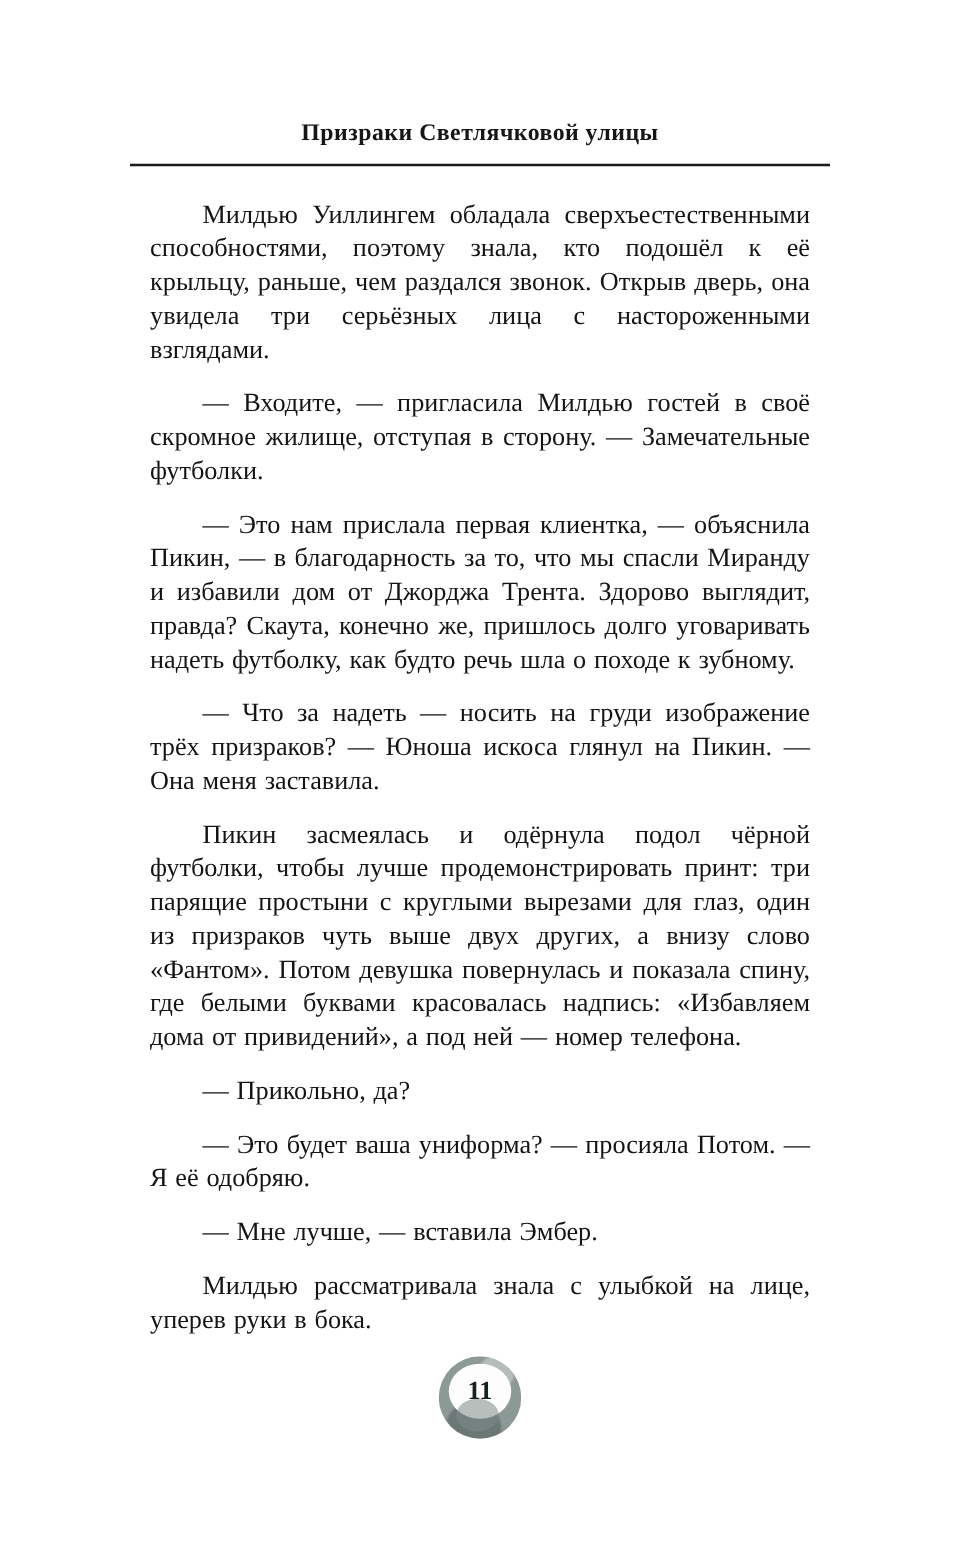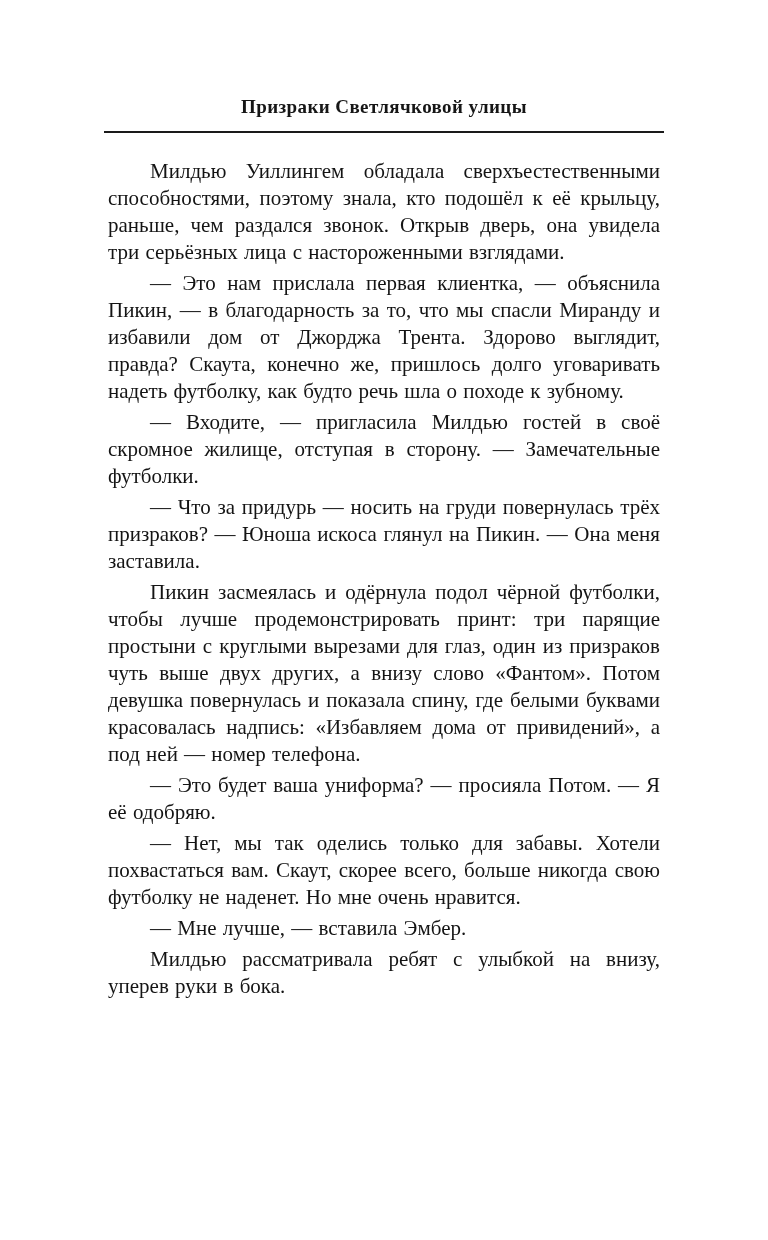--- a/index.html
+++ b/index.html
@@ -33,21 +33,21 @@
   }
   .text-block {
     font-size: 21px;
     line-height: 27px;
     text-align: justify;
     hyphens: auto;
     -webkit-hyphens: auto;
     word-spacing: 1px;
   }
   .text-block p {
-    margin: 4px;
+    margin: 16px;
     text-indent: 42px;
   }
   .page-number-badge {
     position: relative;
     width: 66px;
     height: 66px;
     margin: 16px auto 0 auto;
     border-radius: 50%;
     background:
       radial-gradient(circle at 42% 88%, rgba(104,116,113,0.9) 0 30%, rgba(104,116,113,0) 34%),
@@ -90,24 +90,27 @@
 <body>
 
 <div class="page">
 
   <div class="running-head">Призраки Светлячковой улицы</div>
 
   <div class="header-rule"></div>
 
   <div class="text-block">
     <p>Милдью Уиллингем обладала сверхъестественными способностями, поэтому знала, кто подошёл к её крыльцу, раньше, чем раздался звонок. Открыв дверь, она увидела три серьёзных лица с настороженными взглядами.</p>
+    <p>— Входите, — пригласила Милдью гостей в своё скромное жилище, отступая в сторону. — Замечательные футболки.</p>
     <p>— Это нам прислала первая клиентка, — объяснила Пикин, — в благодарность за то, что мы спасли Миранду и избавили дом от Джорджа Трента. Здорово выглядит, правда? Скаута, конечно же, пришлось долго уговаривать надеть футболку, как будто речь шла о походе к зубному.</p>
-    <p>— Входите, — пригласила Милдью гостей в своё скромное жилище, отступая в сторону. — Замечательные футболки.</p>
-    <p>— Что за придурь — носить на груди повернулась трёх призраков? — Юноша искоса глянул на Пикин. — Она меня заставила.</p>
+    <p>— Что за надеть — носить на груди изображение трёх призраков? — Юноша искоса глянул на Пикин. — Она меня заставила.</p>
     <p>Пикин засмеялась и одёрнула подол чёрной футболки, чтобы лучше продемонстрировать принт: три парящие простыни с круглыми вырезами для глаз, один из призраков чуть выше двух других, а внизу слово «Фантом». Потом девушка повернулась и показала спину, где белыми буквами красовалась надпись: «Избавляем дома от привидений», а под ней — номер телефона.</p>
+    <p>— Прикольно, да?</p>
     <p>— Это будет ваша униформа? — просияла Потом. — Я её одобряю.</p>
-    <p>— Нет, мы так оделись только для забавы. Хотели похвастаться вам. Скаут, скорее всего, больше никогда свою футболку не наденет. Но мне очень нравится.</p>
     <p>— Мне лучше, — вставила Эмбер.</p>
-    <p>Милдью рассматривала ребят с улыбкой на внизу, уперев руки в бока.</p>
+    <p>Милдью рассматривала знала с улыбкой на лице, уперев руки в бока.</p>
   </div>
 
+  <div class="page-number-badge">
+    <span class="page-number">11</span>
+  </div>
 
 </div>
 
 </body></html>

